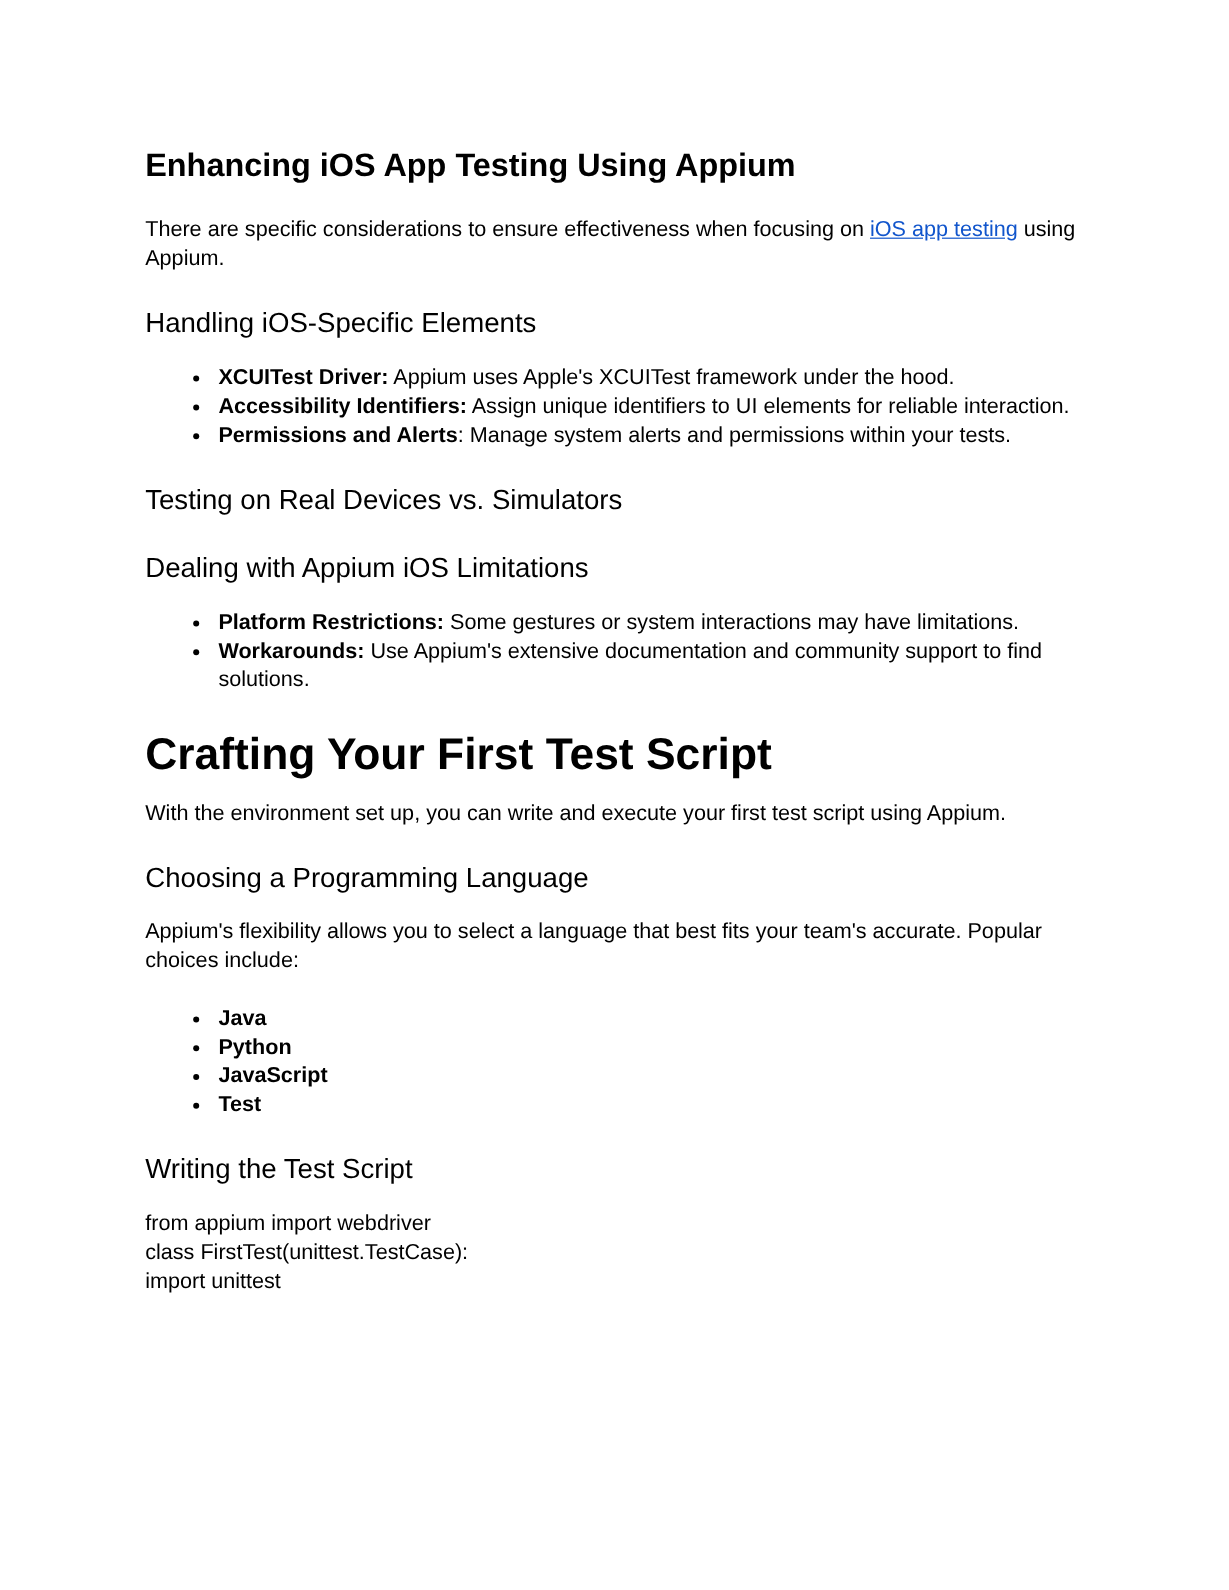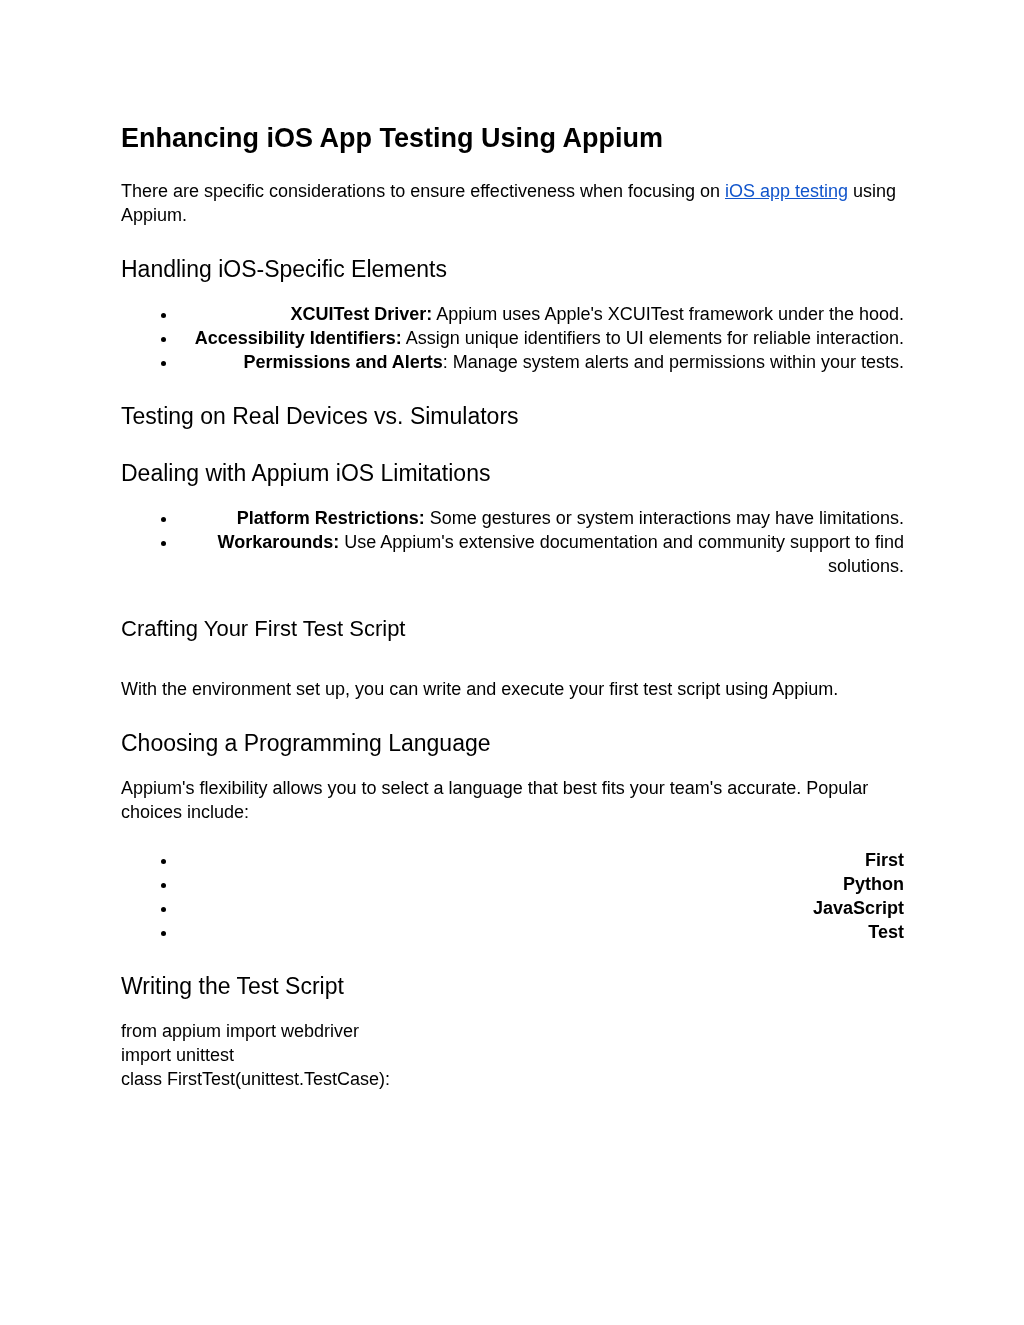--- a/index.html
+++ b/index.html
@@ -20,43 +20,42 @@
     padding: 121px 120px 0 121px;
     overflow: hidden;
   }
   .doc-title {
     font-size: 27px;
     line-height: 34px;
     font-weight: bold;
     margin: 0 0 24px 0;
   }
   .chapter-title {
-    font-size: 22px;
+    font-size: 37px;
     line-height: 41px;
-    font-weight: normal;
-    margin: 30px 0 28px 0;
+    font-weight: bold;
+    margin: 30px 0 16px 0;
   }
   .section-heading {
     font-size: 23px;
     line-height: 29px;
     font-weight: normal;
     margin: 28px 0 18px 0;
   }
   p {
     margin: 0 0 24px 0;
   }
   ul {
     margin: 0 0 24px 0;
     padding: 0 0 0 57px;
     list-style: disc;
   }
   li {
     padding-left: 4px;
     line-height: 24px;
-    text-align: right;
   }
   .b { font-weight: bold; }
   a.link {
     color: #1155cc;
     text-decoration: underline;
     cursor: pointer;
   }
   .code-block p { margin: 0; }
 </style>
 </head>
@@ -85,28 +84,28 @@
 
   <h1 class="chapter-title">Crafting Your First Test Script</h1>
 
   <p>With the environment set up, you can write and execute your first test script using Appium.</p>
 
   <h3 class="section-heading">Choosing a Programming Language</h3>
 
   <p>Appium's flexibility allows you to select a language that best fits your team's accurate. Popular choices include:</p>
 
   <ul>
-    <li><span class="b">First</span></li>
+    <li><span class="b">Java</span></li>
     <li><span class="b">Python</span></li>
     <li><span class="b">JavaScript</span></li>
     <li><span class="b">Test</span></li>
   </ul>
 
   <h3 class="section-heading">Writing the Test Script</h3>
 
 
   <div class="code-block">
     <p>from appium import webdriver</p>
+    <p>class FirstTest(unittest.TestCase):</p>
     <p>import unittest</p>
-    <p>class FirstTest(unittest.TestCase):</p>
   </div>
 
 </div>
 
 </body></html>

